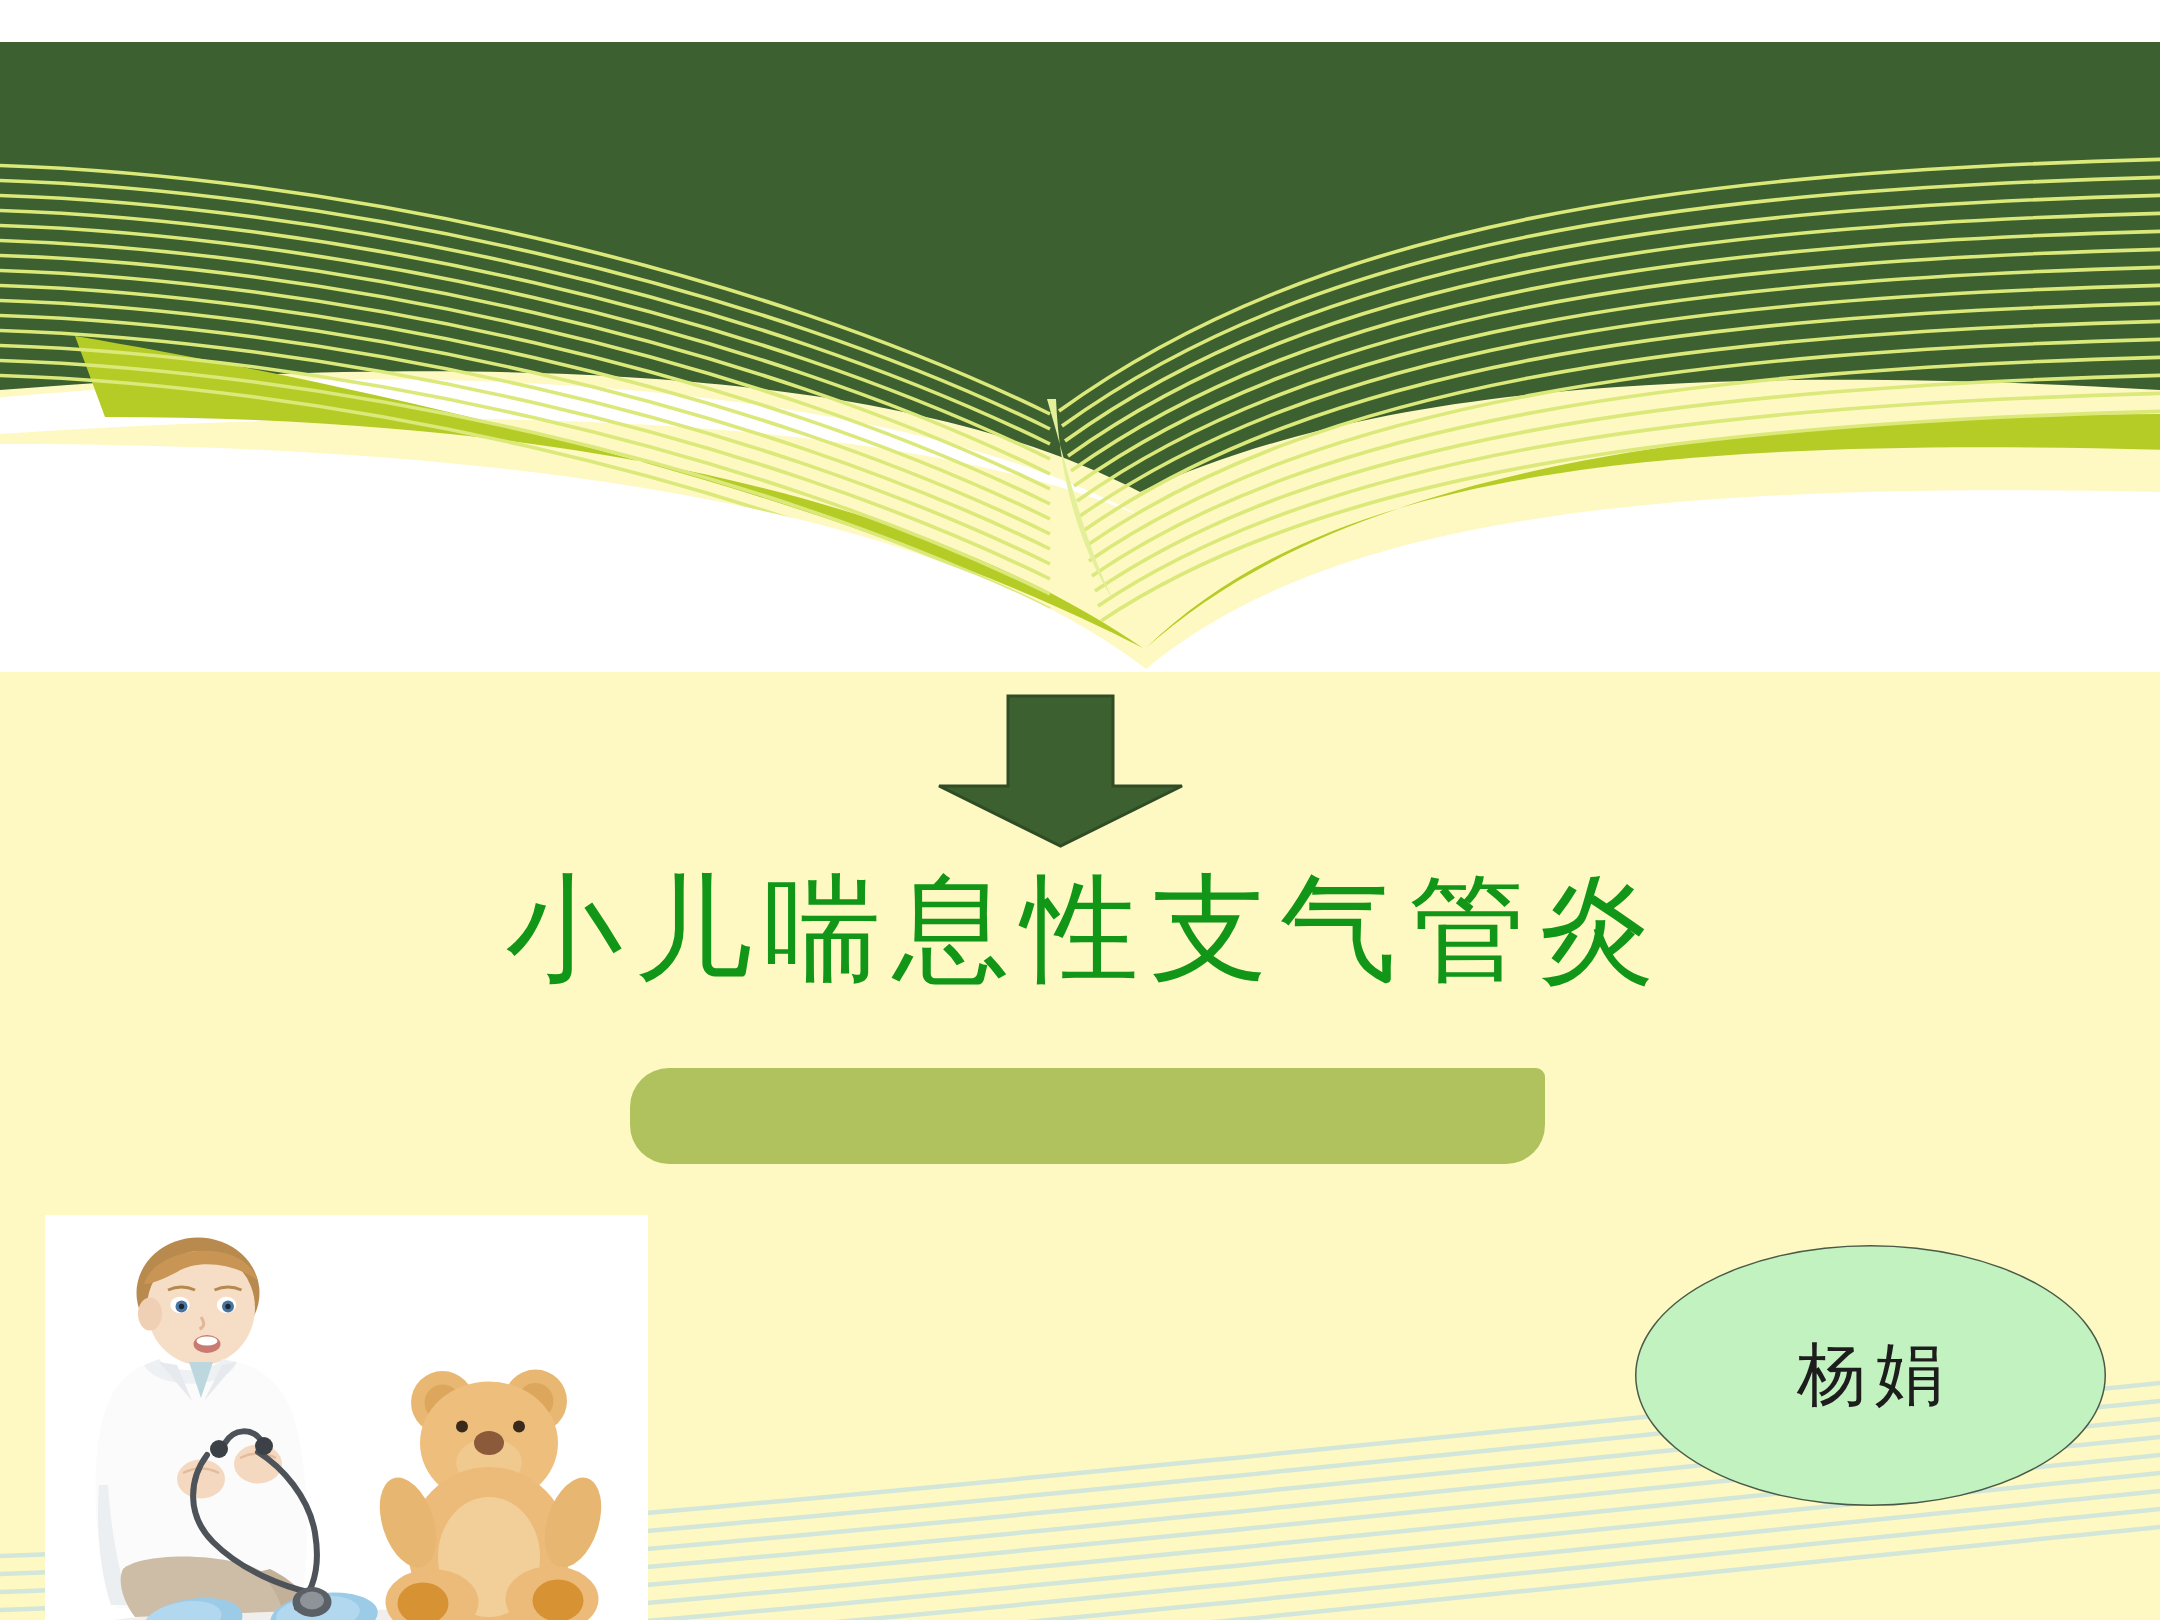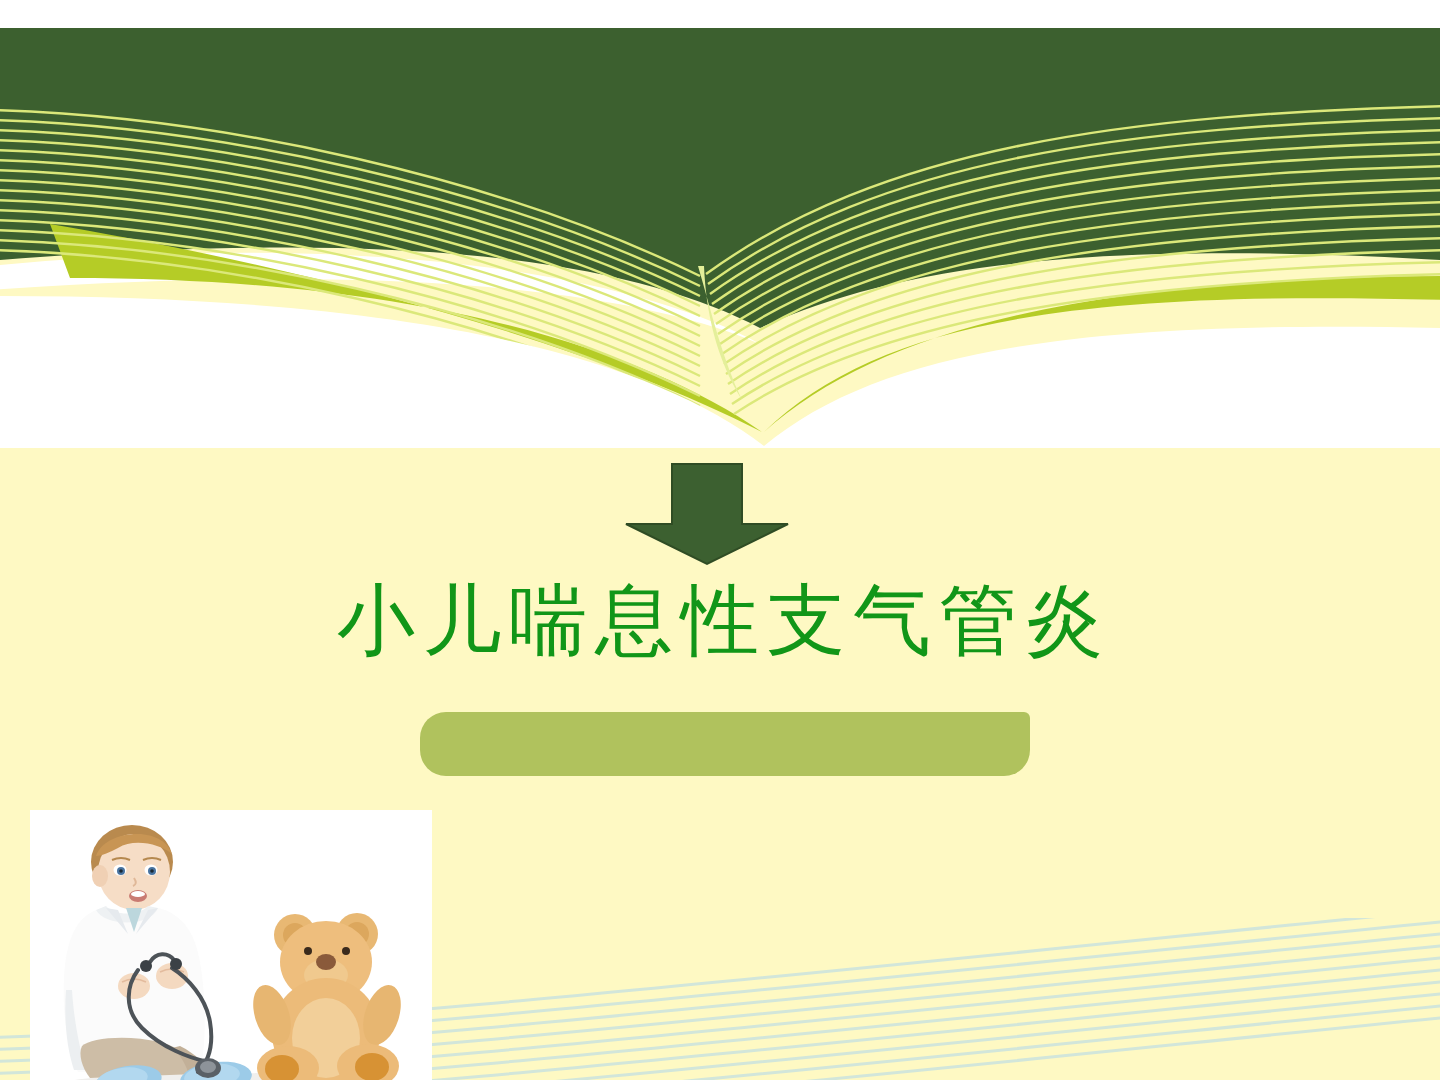--- a/index.html
+++ b/index.html
@@ -179,20 +179,23 @@
   </svg>
 
   <svg class="arrow" viewBox="0 0 166 104">
     <polygon points="48,2 118,2 118,62 164,62 83,102 2,62 48,62" fill="#3c6030" stroke="#2f4c24" stroke-width="2"></polygon>
   </svg>
 
   <div class="title">小儿喘息性支气管炎</div>
 
   <div class="green-bar"></div>
 
+  <div class="author-oval">
+    <span class="author-name">杨娟</span>
+  </div>
 
   <div class="photo">
     <svg width="402" height="292" viewBox="0 0 402 292">
       <rect x="0" y="0" width="402" height="292" fill="#ffffff"></rect>
 
       <ellipse cx="200" cy="276" rx="175" ry="13" fill="#f0efed"></ellipse>
 
       <g>
 
         <circle cx="265" cy="125" r="21" fill="#e8b873"></circle>

